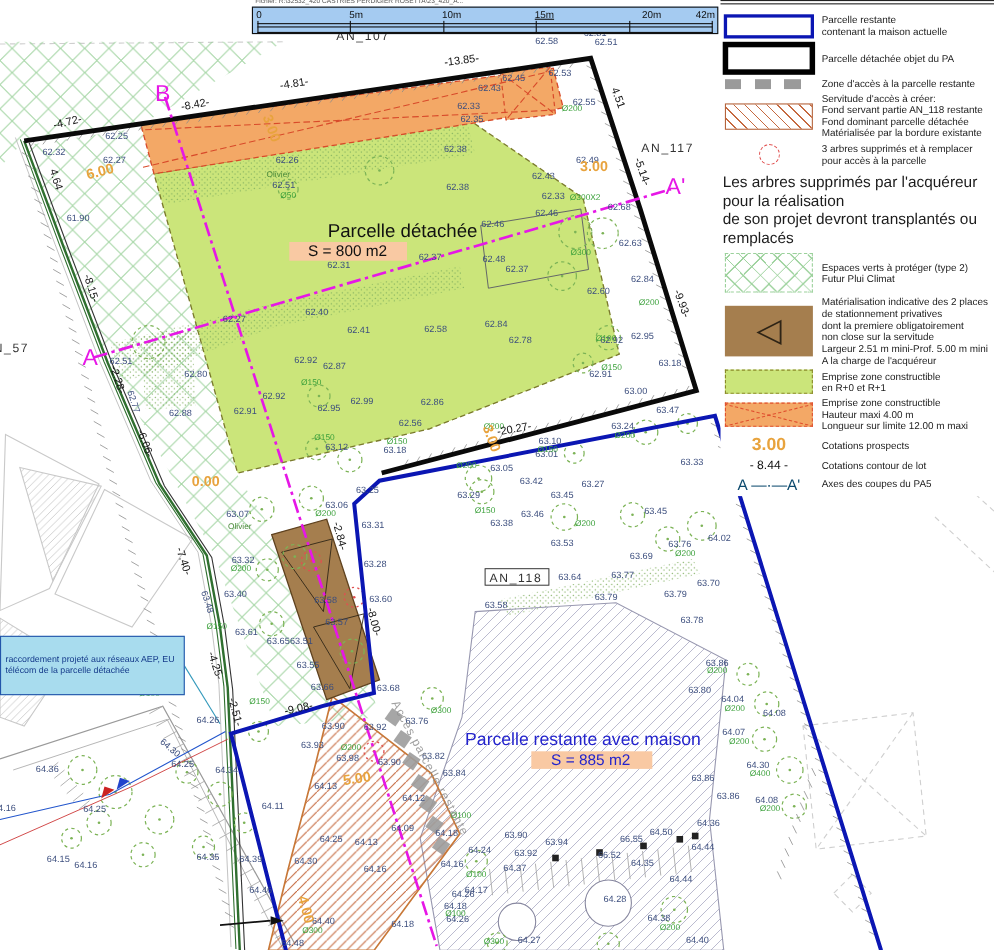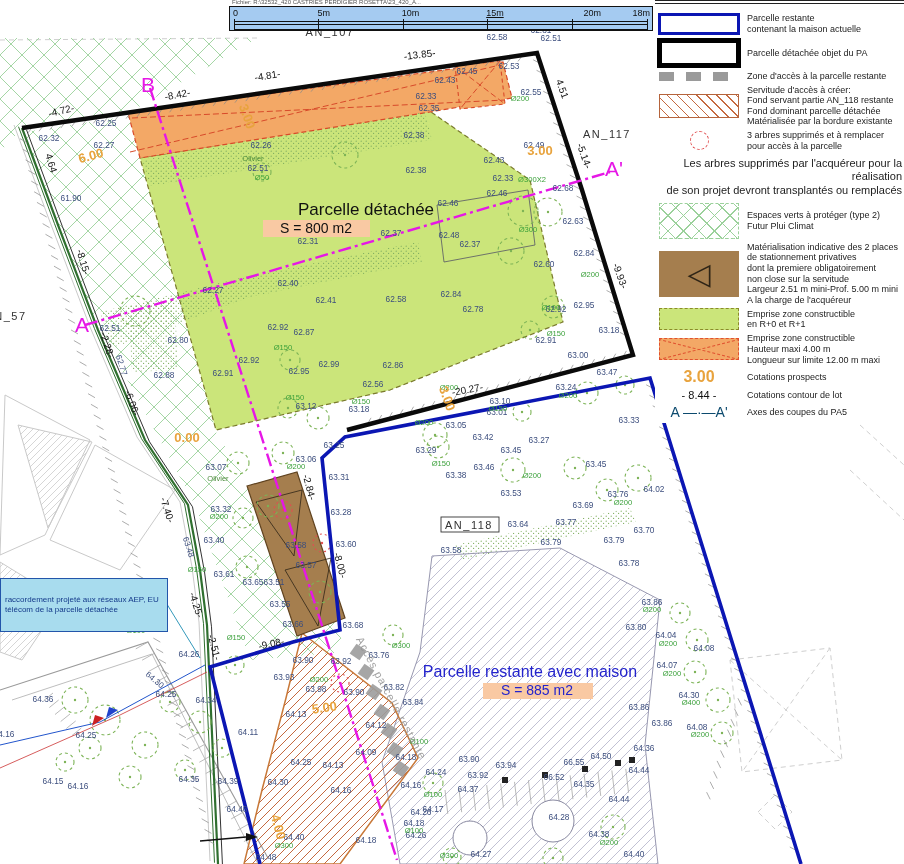--- a/index.html
+++ b/index.html
@@ -29,21 +29,21 @@
   #scalebar .ruler{position:absolute;left:4px;right:4px;top:14px;height:7px;
             border-top:1px solid #111;border-bottom:1px solid #111}
   #scalebar .ruler:after{content:"";position:absolute;left:0;right:0;top:2px;border-top:1px solid #111}
   #scalebar .tick{position:absolute;top:12px;width:1px;height:11px;background:#111}
 
   #legend{position:absolute;left:655px;top:0;width:249px;padding:6px 0 0 0;box-sizing:border-box;
           border-top:4px double #222;background:#fff}
   .li{display:flex;align-items:center;margin:3px 2px;gap:6px}
   .sw{flex:0 0 84px;display:flex;justify-content:center;align-items:center}
   .lt{font-size:9px;line-height:1.18;color:#1c1c1c;white-space:pre-line}
-  .li-note{display:block;text-align:right;font-size:11px;line-height:1.2;color:#1c1c1c;
+  .li-note{display:block;text-align:left;font-size:14px;line-height:1.2;color:#1c1c1c;
            margin:6px 2px;white-space:pre-line}
   .sw-black{width:74px;height:20px;border:5px solid #000;background:#fff}
   .sw-blue{width:76px;height:16px;border:3px solid #0b16b3;background:#fff}
   .sw-dashes{width:80px;height:9px;background:repeating-linear-gradient(90deg,#9a9a9a 0 15px,transparent 15px 27px)}
   .sw-hatch{width:80px;height:24px;border:1px solid #b5643c;box-sizing:border-box;
             background:repeating-linear-gradient(45deg,transparent 0 6px,#c5693f 6px 7px)}
   .sw-tree{width:17px;height:17px;border:1.6px dashed #e05050;border-radius:50%}
   .sw-diamond{width:80px;height:36px;border:1px dashed #9bd19b;box-sizing:border-box;background-color:#fff;
       background-image:repeating-linear-gradient(45deg,transparent 0 10px,#9bd19b 10px 11px),
                        repeating-linear-gradient(-45deg,transparent 0 10px,#9bd19b 10px 11px)}
@@ -781,21 +781,21 @@
 <span class="lbl" style="left: calc(0% + 3px);">0</span>
     <div class="tick" style="left: calc(0% + 4px);"></div>
     <span class="lbl" style="left: calc(20% + 3px);">5m</span>
     <div class="tick" style="left: calc(20% + 4px);"></div>
     <span class="lbl" style="left: calc(40% + 3px);">10m</span>
     <div class="tick" style="left: calc(40% + 4px);"></div>
     <span class="lbl" style="left: calc(60% + 3px); text-decoration: underline;">15m</span>
     <div class="tick" style="left: calc(60% + 4px);"></div>
     <span class="lbl" style="left: calc(80% + 3px); margin-left: 13px;">20m</span>
     <div class="tick" style="left: calc(80% + 4px);"></div>
-    <span class="lbl" style="right: 2px;">18m</span>
+    <span class="lbl" style="right: 2px;">42m</span>
     <div class="tick" style="left: calc(100% - 5px);"></div>
   </div>
 <div id="legend">
     <div class="li">
       <div class="sw">
         <div class="sw-blue"></div>
       </div>
       <div class="lt">Parcelle restante
 contenant la maison actuelle</div>
     </div>

